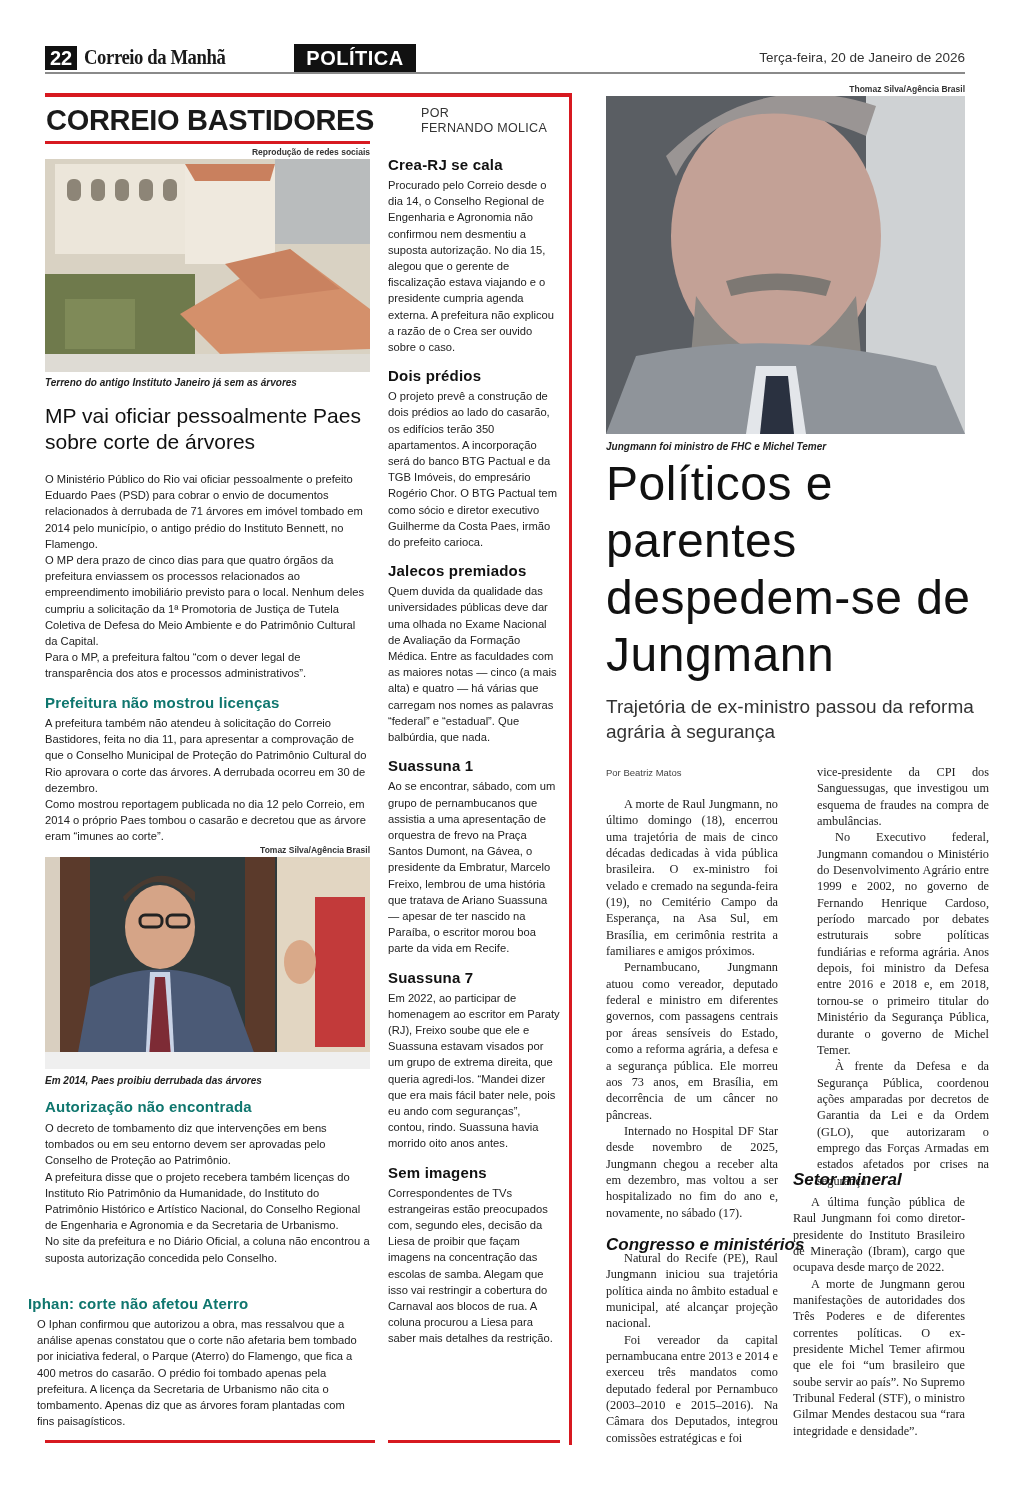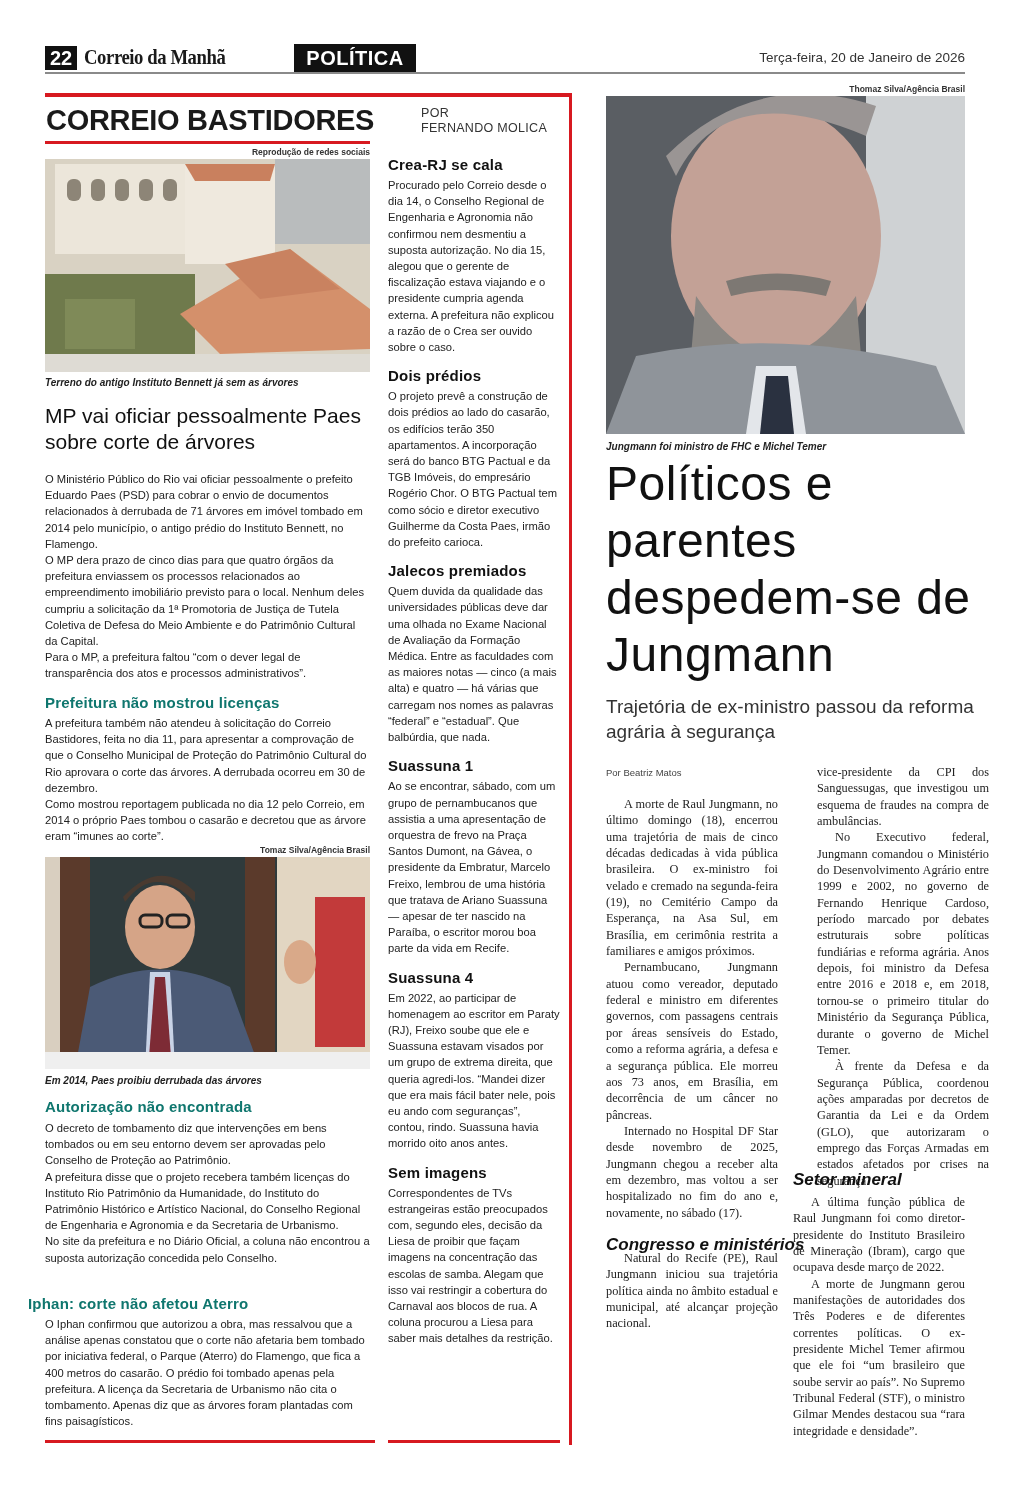--- a/index.html
+++ b/index.html
@@ -130,21 +130,21 @@
     <rect x="140" y="5" width="90" height="100" fill="#efe9de"></rect>
     <polygon points="140,5 230,5 225,22 150,22" fill="#c9805e"></polygon>
     <rect x="230" y="0" width="95" height="85" fill="#b9bcbd"></rect>
     <rect x="0" y="115" width="150" height="98" fill="#6f7a4c"></rect>
     <rect x="20" y="140" width="70" height="50" fill="#7f8a58"></rect>
     <polygon points="135,155 245,90 325,150 325,190 175,195" fill="#d4906b"></polygon>
     <polygon points="180,105 245,90 295,130 215,140" fill="#c98260"></polygon>
     <rect x="0" y="195" width="325" height="18" fill="#dedbd4"></rect>
   </svg>
 </div>
-<div class="abs caption" style="left:45px; top:377px;">Terreno do antigo Instituto Bennett já sem as árvores</div>
+<div class="abs caption" style="left:45px; top:377px;">Terreno do antigo Instituto Janeiro já sem as árvores</div>
 
 <h2 class="abs mp-head">MP vai oficiar pessoalmente Paes sobre corte de árvores</h2>
 
 <div class="abs body-sans" style="left:45px; top:471px; width:325px;">
   <p>O Ministério Público do Rio vai oficiar pessoalmente o prefeito Eduardo Paes (PSD) para cobrar o envio de documentos relacionados à derrubada de 71 árvores em imóvel tombado em 2014 pelo município, o antigo prédio do Instituto Bennett, no Flamengo.</p>
   <p>O MP dera prazo de cinco dias para que quatro órgãos da prefeitura enviassem os processos relacionados ao empreendimento imobiliário previsto para o local. Nenhum deles cumpriu a solicitação da 1ª Promotoria de Justiça de Tutela Coletiva de Defesa do Meio Ambiente e do Patrimônio Cultural da Capital.</p>
   <p>Para o MP, a prefeitura faltou “com o dever legal de transparência dos atos e processos administrativos”.</p>
 </div>
 
 <div class="abs sub-head" style="left:45px; top:694px;">Prefeitura não mostrou licenças</div>
@@ -176,39 +176,39 @@
 <div class="abs caption" style="left:45px; top:1075px;">Em 2014, Paes proibiu derrubada das árvores</div>
 
 <div class="abs sub-head" style="left:45px; top:1098px;">Autorização não encontrada</div>
 <div class="abs body-sans" style="left:45px; top:1120px; width:325px;">
   <p>O decreto de tombamento diz que intervenções em bens tombados ou em seu entorno devem ser aprovadas pelo Conselho de Proteção ao Patrimônio.</p>
   <p>A prefeitura disse que o projeto recebera também licenças do Instituto Rio Patrimônio da Humanidade, do Instituto do Patrimônio Histórico e Artístico Nacional, do Conselho Regional de Engenharia e Agronomia e da Secretaria de Urbanismo.</p>
   <p>No site da prefeitura e no Diário Oficial, a coluna não encontrou a suposta autorização concedida pelo Conselho.</p>
 </div>
 
 <div class="abs sub-head" style="left:28px; top:1295px;">Iphan: corte não afetou Aterro</div>
-<div class="abs body-sans" style="left:45px; top:1316px; width:325px;">
+<div class="abs body-sans" style="left:37px; top:1316px; width:325px;">
   <p>O Iphan confirmou que autorizou a obra, mas ressalvou que a análise apenas constatou que o corte não afetaria bem tombado por iniciativa federal, o Parque (Aterro) do Flamengo, que fica a 400 metros do casarão. O prédio foi tombado apenas pela prefeitura. A licença da Secretaria de Urbanismo não cita o tombamento. Apenas diz que as árvores foram plantadas com fins paisagísticos.</p>
 </div>
 <div class="abs red-rule" style="left:45px; top:1440px; width:330px;"></div>
 
 <div class="abs" style="left:388px; top:156px; width:172px;">
   <div class="note-head">Crea-RJ se cala</div>
   <div class="note-body" style="margin-top:4px;">Procurado pelo Correio desde o dia 14, o Conselho Regional de Engenharia e Agronomia não confirmou nem desmentiu a suposta autorização. No dia 15, alegou que o gerente de fiscalização estava viajando e o presidente cumpria agenda externa. A prefeitura não explicou a razão de o Crea ser ouvido sobre o caso.</div>
 
   <div class="note-head" style="margin-top:12px;">Dois prédios</div>
   <div class="note-body" style="margin-top:4px;">O projeto prevê a construção de dois prédios ao lado do casarão, os edifícios terão 350 apartamentos. A incorporação será do banco BTG Pactual e da TGB Imóveis, do empresário Rogério Chor. O BTG Pactual tem como sócio e diretor executivo Guilherme da Costa Paes, irmão do prefeito carioca.</div>
 
   <div class="note-head" style="margin-top:12px;">Jalecos premiados</div>
   <div class="note-body" style="margin-top:4px;">Quem duvida da qualidade das universidades públicas deve dar uma olhada no Exame Nacional de Avaliação da Formação Médica. Entre as faculdades com as maiores notas — cinco (a mais alta) e quatro — há várias que carregam nos nomes as palavras “federal” e “estadual”. Que balbúrdia, que nada.</div>
 
   <div class="note-head" style="margin-top:12px;">Suassuna 1</div>
   <div class="note-body" style="margin-top:4px;">Ao se encontrar, sábado, com um grupo de pernambucanos que assistia a uma apresentação de orquestra de frevo na Praça Santos Dumont, na Gávea, o presidente da Embratur, Marcelo Freixo, lembrou de uma história que tratava de Ariano Suassuna — apesar de ter nascido na Paraíba, o escritor morou boa parte da vida em Recife.</div>
 
-  <div class="note-head" style="margin-top:12px;">Suassuna 4</div>
+  <div class="note-head" style="margin-top:12px;">Suassuna 7</div>
   <div class="note-body" style="margin-top:4px;">Em 2022, ao participar de homenagem ao escritor em Paraty (RJ), Freixo soube que ele e Suassuna estavam visados por um grupo de extrema direita, que queria agredi-los. “Mandei dizer que era mais fácil bater nele, pois eu ando com seguranças”, contou, rindo. Suassuna havia morrido oito anos antes.</div>
 
   <div class="note-head" style="margin-top:12px;">Sem imagens</div>
   <div class="note-body" style="margin-top:4px;">Correspondentes de TVs estrangeiras  estão preocupados com, segundo eles, decisão da Liesa de proibir que façam imagens na concentração das escolas de samba. Alegam que isso vai restringir a cobertura do Carnaval aos blocos de rua. A coluna procurou a Liesa para saber mais detalhes da restrição.</div>
 </div>
 <div class="abs red-rule" style="left:388px; top:1440px; width:172px;"></div>
 
 <div class="abs credit" style="left:606px; top:84px; width:359px;">Thomaz Silva/Agência Brasil</div>
 <div class="abs photo3">
   <svg width="359" height="338" viewBox="0 0 359 338">
@@ -230,20 +230,21 @@
 <div class="abs byline-r">Por Beatriz Matos</div>
 
 <div class="abs serif-body" style="left:606px; top:796px;">
   <p>A morte de Raul Jungmann, no último domingo (18), encerrou uma trajetória de mais de cinco décadas dedicadas à vida pública brasileira. O ex-ministro foi velado e cremado na segunda-feira (19), no Cemitério Campo da Esperança, na Asa Sul, em Brasília, em cerimônia restrita a familiares e amigos próximos.</p>
   <p>Pernambucano, Jungmann atuou como vereador, deputado federal e ministro em diferentes governos, com passagens centrais por áreas sensíveis do Estado, como a reforma agrária, a defesa e a segurança pública. Ele morreu aos 73 anos, em Brasília, em decorrência de um câncer no pâncreas.</p>
   <p>Internado no Hospital DF Star desde novembro de 2025, Jungmann chegou a receber alta em dezembro, mas voltou a ser hospitalizado no fim do ano e, novamente, no sábado (17).</p>
 </div>
 <div class="abs r-sub" style="left:606px; top:1235px;">Congresso e ministérios</div>
 <div class="abs serif-body" style="left:606px; top:1250px;">
   <p>Natural do Recife (PE), Raul Jungmann iniciou sua trajetória política ainda no âmbito estadual e municipal, até alcançar projeção nacional.</p>
+  <p>Foi vereador da capital pernambucana entre 2013 e 2014 e exerceu três mandatos como deputado federal por Pernambuco (2003–2010 e 2015–2016). Na Câmara dos Deputados, integrou comissões estratégicas e foi</p>
 </div>
 
 <div class="abs serif-body" style="left:793px; top:764px;margin-left:24px;">
   <p style="text-indent:0;">vice-presidente da CPI dos Sanguessugas, que investigou um esquema de fraudes na compra de ambulâncias.</p>
   <p>No Executivo federal, Jungmann comandou o Ministério do Desenvolvimento Agrário entre 1999 e 2002, no governo de Fernando Henrique Cardoso, período marcado por debates estruturais sobre políticas fundiárias e reforma agrária. Anos depois, foi ministro da Defesa entre 2016 e 2018 e, em 2018, tornou-se o primeiro titular do Ministério da Segurança Pública, durante o governo de Michel Temer.</p>
   <p>À frente da Defesa e da Segurança Pública, coordenou ações amparadas por decretos de Garantia da Lei e da Ordem (GLO), que autorizaram o emprego das Forças Armadas em estados afetados por crises na segurança.</p>
 </div>
 <div class="abs r-sub" style="left:793px; top:1170px;">Setor mineral</div>
 <div class="abs serif-body" style="left:793px; top:1186px;margin-top:8px;">
   <p>A última função pública de Raul Jungmann foi como diretor-presidente do Instituto Brasileiro de Mineração (Ibram), cargo que ocupava desde março de 2022.</p>

